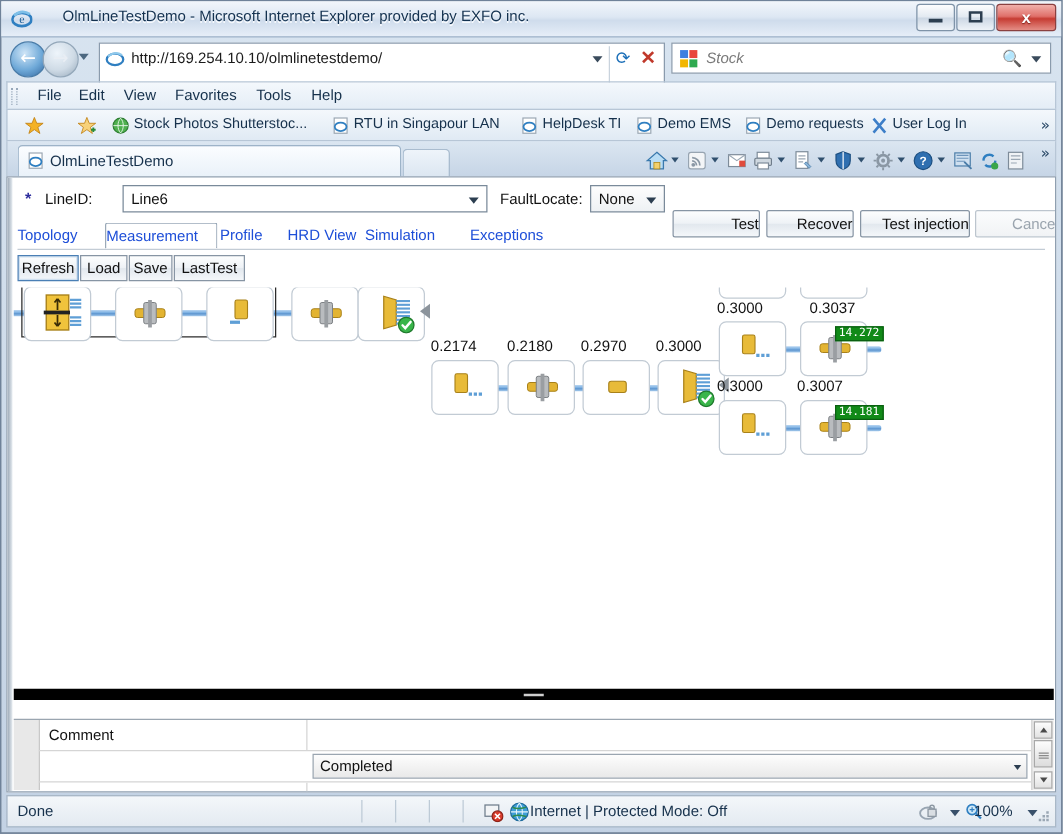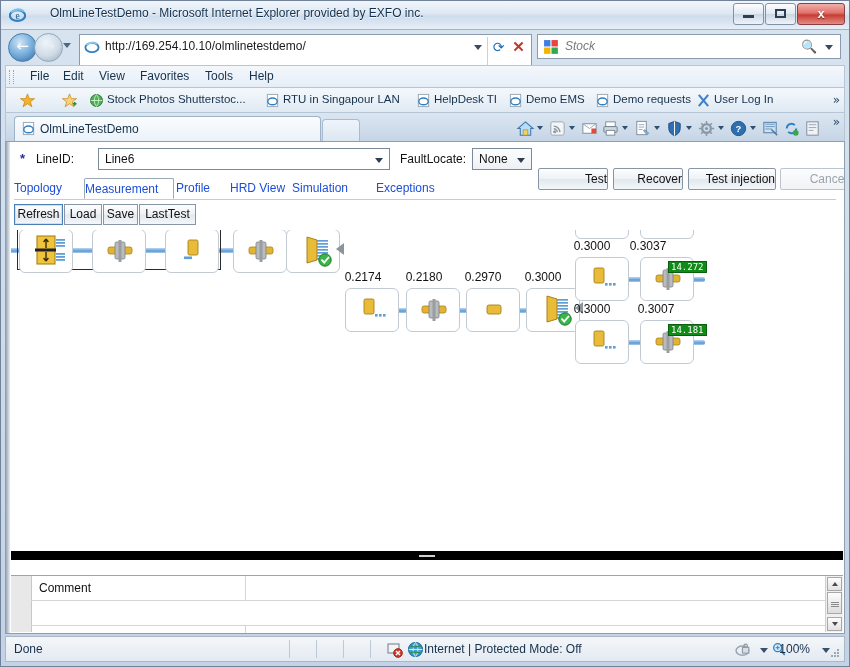--- a/index.html
+++ b/index.html
@@ -548,21 +548,21 @@
               <rect x="21" y="17" width="2.6" height="2.6"></rect>
               <rect x="25" y="17" width="2.6" height="2.6"></rect>
             </g>
         </svg>
       </div>
       <div class="node" style="left:629px;top:-35px">
         
       </div>
 
       <div class="vlabel" style="left:549px;top:9px">0.3000</div>
-      <div class="vlabel" style="left:605px;top:9px">0.3037</div>
+      <div class="vlabel" style="left:623px;top:9px">0.3037</div>
       <div class="fiber" style="left:565px;top:47px;width:129px"></div>
       <div class="node" style="left:564px;top:27px">
         <svg class="ic" style="left:12px;top:8px;width:30px;height:27px" viewBox="0 0 30 27">
           <rect x="6" y="2" width="10" height="15" rx="1.5" fill="#e8bb39" stroke="#a8811a" stroke-width="0.9"></rect>
           <g fill="#5f9fd6">
               <rect x="17" y="17" width="2.6" height="2.6"></rect>
               <rect x="21" y="17" width="2.6" height="2.6"></rect>
               <rect x="25" y="17" width="2.6" height="2.6"></rect>
             </g>
         </svg>
@@ -610,20 +610,24 @@
       <div class="pgutter"></div>
 
       <div class="prow" style="top:0">
         <div class="pnamecell">
           <div class="pname">Comment</div>
         </div>
         <div class="pvalue"></div>
       </div>
 
       <div class="prow" style="top:25px">
+        <div class="pcombo">
+          <div class="v">Completed</div>
+          <div class="c"></div>
+        </div>
       </div>
 
       <div class="prow" style="top:50px;border-bottom:none;overflow:hidden">
         <div class="pnamecell">
           <div class="expander"></div>
           <div class="pname" style="left:26px">CustomIDConfigurationList</div>
         </div>
         <div class="pvalue">Metrino.Kernos.Optical.CustomIDConfigurationCollection</div>
       </div>
 

